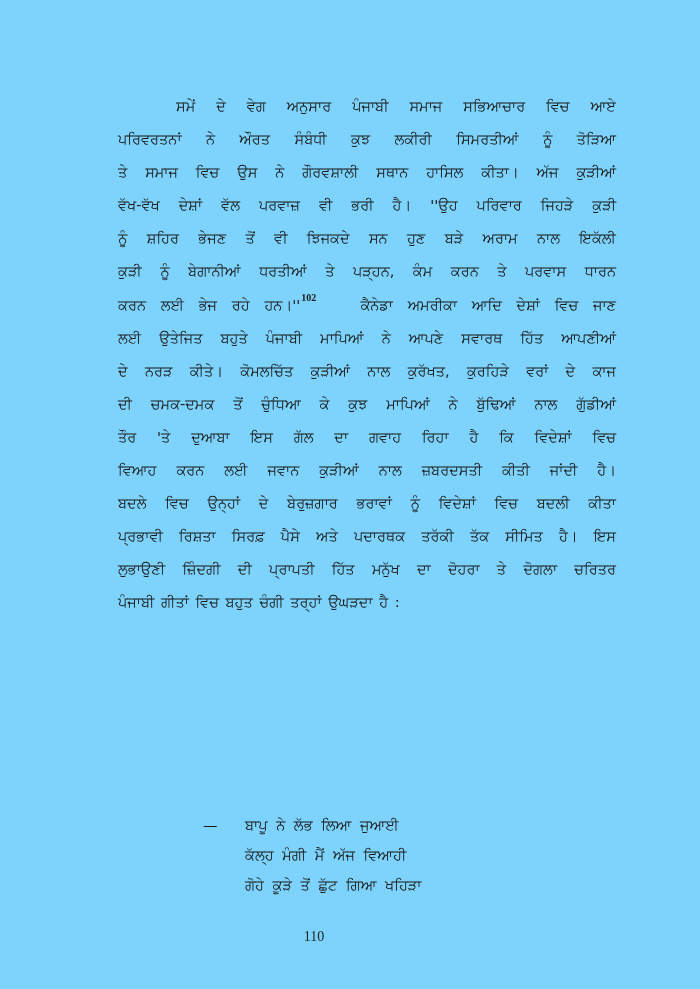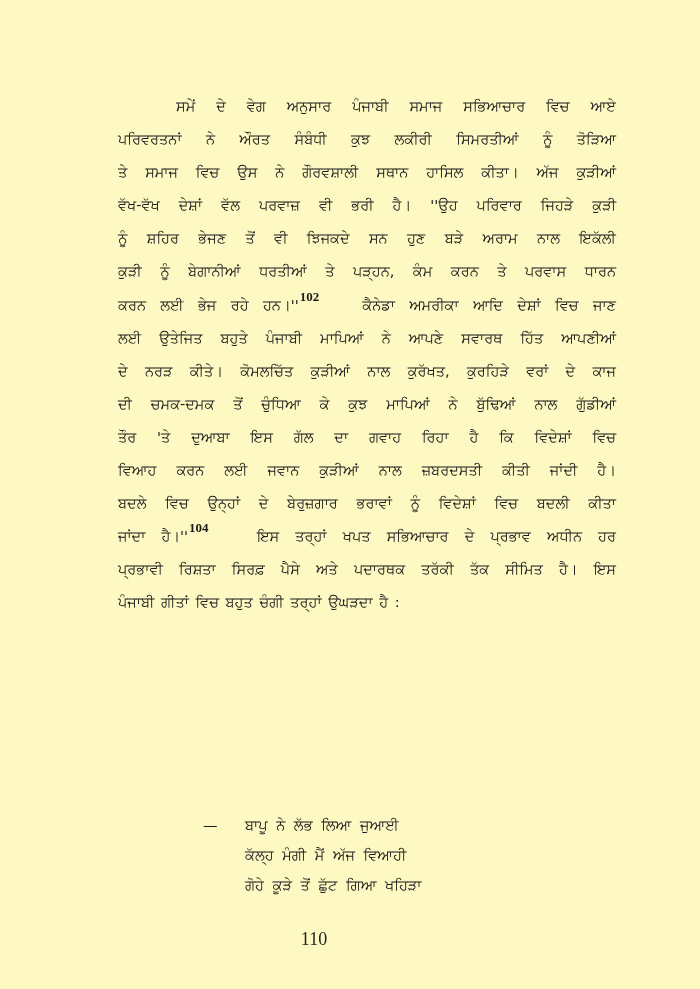--- a/index.html
+++ b/index.html
@@ -1,40 +1,40 @@
 <!DOCTYPE html>
 <html><head>
   <meta charset="utf-8">
   <style>
     html, body { margin: 0; padding: 0; background: #ffffff; }
     body { width: 700px; height: 989px; position: relative; overflow: hidden; }
-    .page { position: absolute; left: 0; top: 0; width: 700px; height: 989px; background: #fef9c3; }
+    .page { position: absolute; left: 0; top: 0; width: 700px; height: 989px; background: #7dd3fc; }
     .body-text {
       position: absolute; left: 118px; top: 90px; width: 498px;
       font-family: "DejaVu Sans", sans-serif;
       font-size: 14.5px; color: #1a1a1a;
     }
     .line {
       height: 33.1px; line-height: 33.1px;
       white-space: nowrap;
       text-align: justify; text-align-last: justify;
       word-spacing: 2px;
     }
     .line.indent { padding-left: 58px; }
     .line.last { text-align-last: left; }
-    sup.fn { font-family: "Liberation Serif", serif; font-size: 13px; font-weight: bold; vertical-align: 9px; line-height: 0; margin-left: 1px; }
+    sup.fn { font-family: "Liberation Serif", serif; font-size: 10px; font-weight: bold; vertical-align: 9px; line-height: 0; margin-left: 1px; }
     .verse {
       position: absolute; left: 203px; top: 810px;
       font-family: "DejaVu Sans", sans-serif; font-size: 14.5px; color: #1a1a1a;
     }
     .verse-line { height: 30px; line-height: 30px; white-space: nowrap; position: relative; padding-left: 42px; word-spacing: 4px; }
     .dash { position: absolute; left: 0; top: 0; }
     .page-number {
       position: absolute; left: 0; width: 628px; top: 929px; text-align: center;
-      font-family: "Liberation Serif", serif; font-size: 18px; color: #222;
+      font-family: "Liberation Serif", serif; font-size: 14px; color: #222;
     }
   </style>
 </head>
 <body>
 
 <div class="page">
 
   <div class="body-text">
     <div class="line indent">ਸਮੇਂ ਦੇ ਵੇਗ ਅਨੁਸਾਰ ਪੰਜਾਬੀ ਸਮਾਜ ਸਭਿਆਚਾਰ ਵਿਚ ਆਏ</div>
     <div class="line">ਪਰਿਵਰਤਨਾਂ ਨੇ ਔਰਤ ਸੰਬੰਧੀ ਕੁਝ ਲਕੀਰੀ ਸਿਮਰਤੀਆਂ ਨੂੰ ਤੋੜਿਆ</div>
@@ -42,22 +42,22 @@
     <div class="line">ਵੱਖ-ਵੱਖ ਦੇਸ਼ਾਂ ਵੱਲ ਪਰਵਾਜ਼ ਵੀ ਭਰੀ ਹੈ। ''ਉਹ ਪਰਿਵਾਰ ਜਿਹੜੇ ਕੁੜੀ</div>
     <div class="line">ਨੂੰ ਸ਼ਹਿਰ ਭੇਜਣ ਤੋਂ ਵੀ ਝਿਜਕਦੇ ਸਨ ਹੁਣ ਬੜੇ ਅਰਾਮ ਨਾਲ ਇਕੱਲੀ</div>
     <div class="line">ਕੁੜੀ ਨੂੰ ਬੇਗਾਨੀਆਂ ਧਰਤੀਆਂ ਤੇ ਪੜ੍ਹਨ, ਕੰਮ ਕਰਨ ਤੇ ਪਰਵਾਸ ਧਾਰਨ</div>
     <div class="line"><span>ਕਰਨ ਲਈ ਭੇਜ ਰਹੇ ਹਨ।''</span><sup class="fn">102</sup> &nbsp; <span>ਕੈਨੇਡਾ ਅਮਰੀਕਾ ਆਦਿ ਦੇਸ਼ਾਂ ਵਿਚ ਜਾਣ</span></div>
     <div class="line">ਲਈ ਉਤੇਜਿਤ ਬਹੁਤੇ ਪੰਜਾਬੀ ਮਾਪਿਆਂ ਨੇ ਆਪਣੇ ਸਵਾਰਥ ਹਿੱਤ ਆਪਣੀਆਂ</div>
     <div class="line">ਦੇ ਨਰੜ ਕੀਤੇ। ਕੋਮਲਚਿੱਤ ਕੁੜੀਆਂ ਨਾਲ ਕੁਰੱਖਤ, ਕੁਰਹਿੜੇ ਵਰਾਂ ਦੇ ਕਾਜ</div>
     <div class="line">ਦੀ ਚਮਕ-ਦਮਕ ਤੋਂ ਚੁੰਧਿਆ ਕੇ ਕੁਝ ਮਾਪਿਆਂ ਨੇ ਬੁੱਢਿਆਂ ਨਾਲ ਗੁੱਡੀਆਂ</div>
     <div class="line">ਤੌਰ 'ਤੇ ਦੁਆਬਾ ਇਸ ਗੱਲ ਦਾ ਗਵਾਹ ਰਿਹਾ ਹੈ ਕਿ ਵਿਦੇਸ਼ਾਂ ਵਿਚ</div>
     <div class="line">ਵਿਆਹ ਕਰਨ ਲਈ ਜਵਾਨ ਕੁੜੀਆਂ ਨਾਲ ਜ਼ਬਰਦਸਤੀ ਕੀਤੀ ਜਾਂਦੀ ਹੈ।</div>
     <div class="line">ਬਦਲੇ ਵਿਚ ਉਨ੍ਹਾਂ ਦੇ ਬੇਰੁਜ਼ਗਾਰ ਭਰਾਵਾਂ ਨੂੰ ਵਿਦੇਸ਼ਾਂ ਵਿਚ ਬਦਲੀ ਕੀਤਾ</div>
-    <div class="line"><span>ਜਾਂਦਾ ਹੈ।''</span><sup class="fn">104</sup> &nbsp; <span>ਇਸ ਤਰ੍ਹਾਂ ਖਪਤ ਸਭਿਆਚਾਰ ਦੇ ਪ੍ਰਭਾਵ ਅਧੀਨ ਹਰ</span></div>
     <div class="line">ਪ੍ਰਭਾਵੀ ਰਿਸ਼ਤਾ ਸਿਰਫ਼ ਪੈਸੇ ਅਤੇ ਪਦਾਰਥਕ ਤਰੱਕੀ ਤੱਕ ਸੀਮਿਤ ਹੈ। ਇਸ</div>
+    <div class="line">ਲੁਭਾਉਣੀ ਜ਼ਿੰਦਗੀ ਦੀ ਪ੍ਰਾਪਤੀ ਹਿੱਤ ਮਨੁੱਖ ਦਾ ਦੋਹਰਾ ਤੇ ਦੋਗਲਾ ਚਰਿਤਰ</div>
     <div class="line last">ਪੰਜਾਬੀ ਗੀਤਾਂ ਵਿਚ ਬਹੁਤ ਚੰਗੀ ਤਰ੍ਹਾਂ ਉਘੜਦਾ ਹੈ :</div>
   </div>
 
   <div class="verse">
     <div class="verse-line"><span class="dash">—</span><span>ਬਾਪੂ ਨੇ ਲੱਭ ਲਿਆ ਜੁਆਈ</span></div>
     <div class="verse-line"><span>ਕੱਲ੍ਹ ਮੰਗੀ ਮੈਂ ਅੱਜ ਵਿਆਹੀ</span></div>
     <div class="verse-line"><span>ਗੋਹੇ ਕੂੜੇ ਤੋਂ ਛੁੱਟ ਗਿਆ ਖਹਿੜਾ</span></div>
   </div>
 
   <div class="page-number">110</div>

